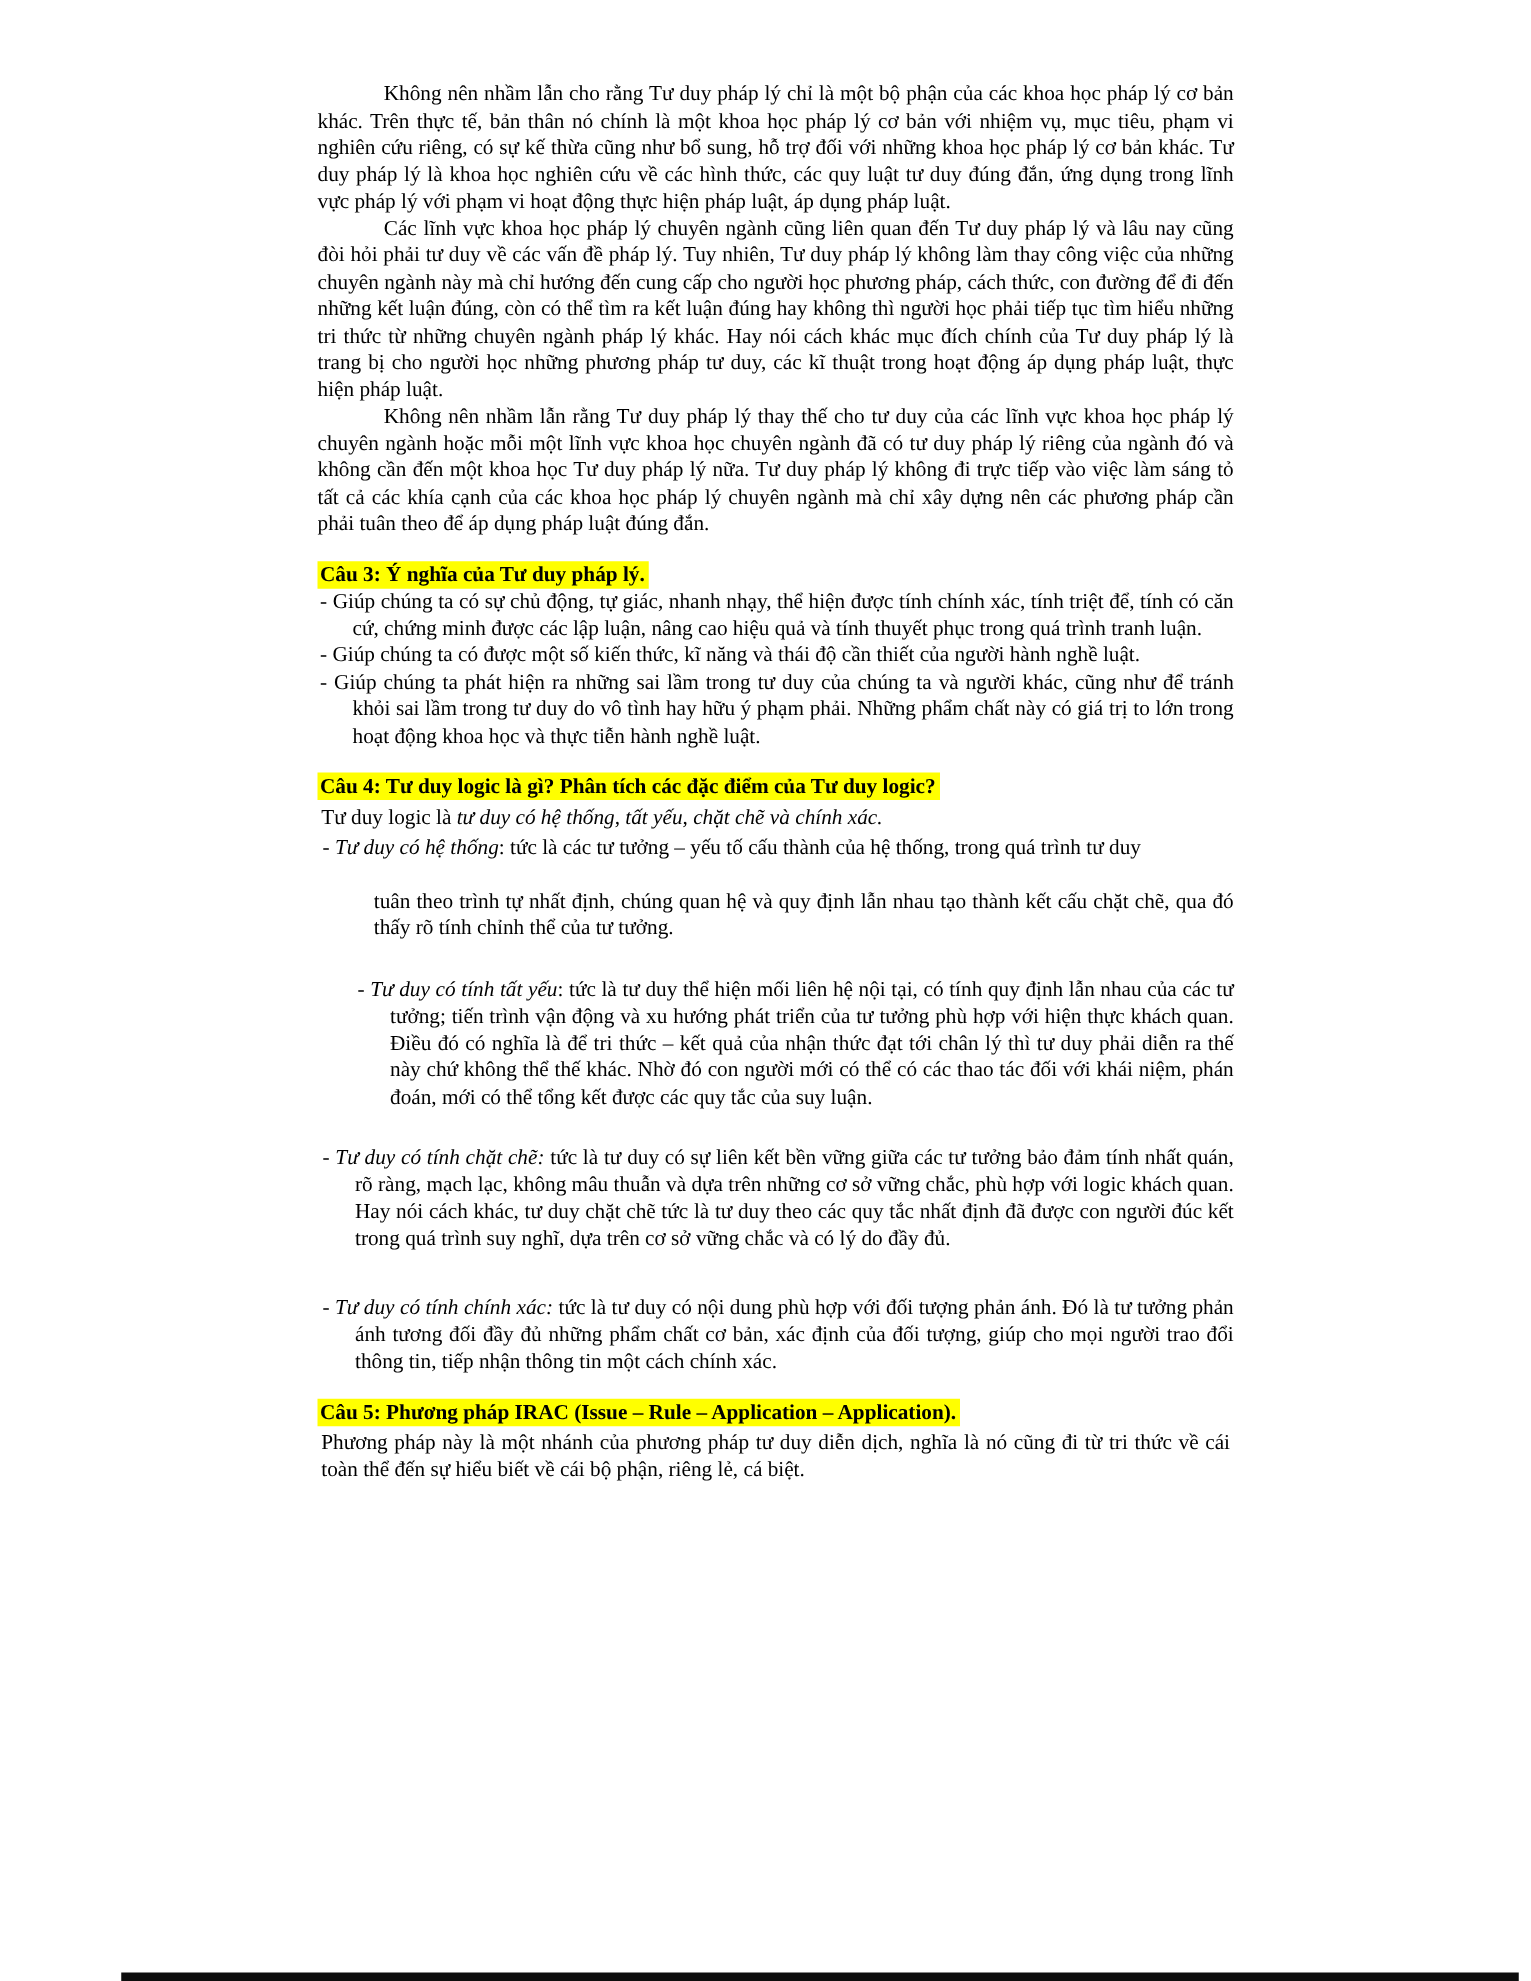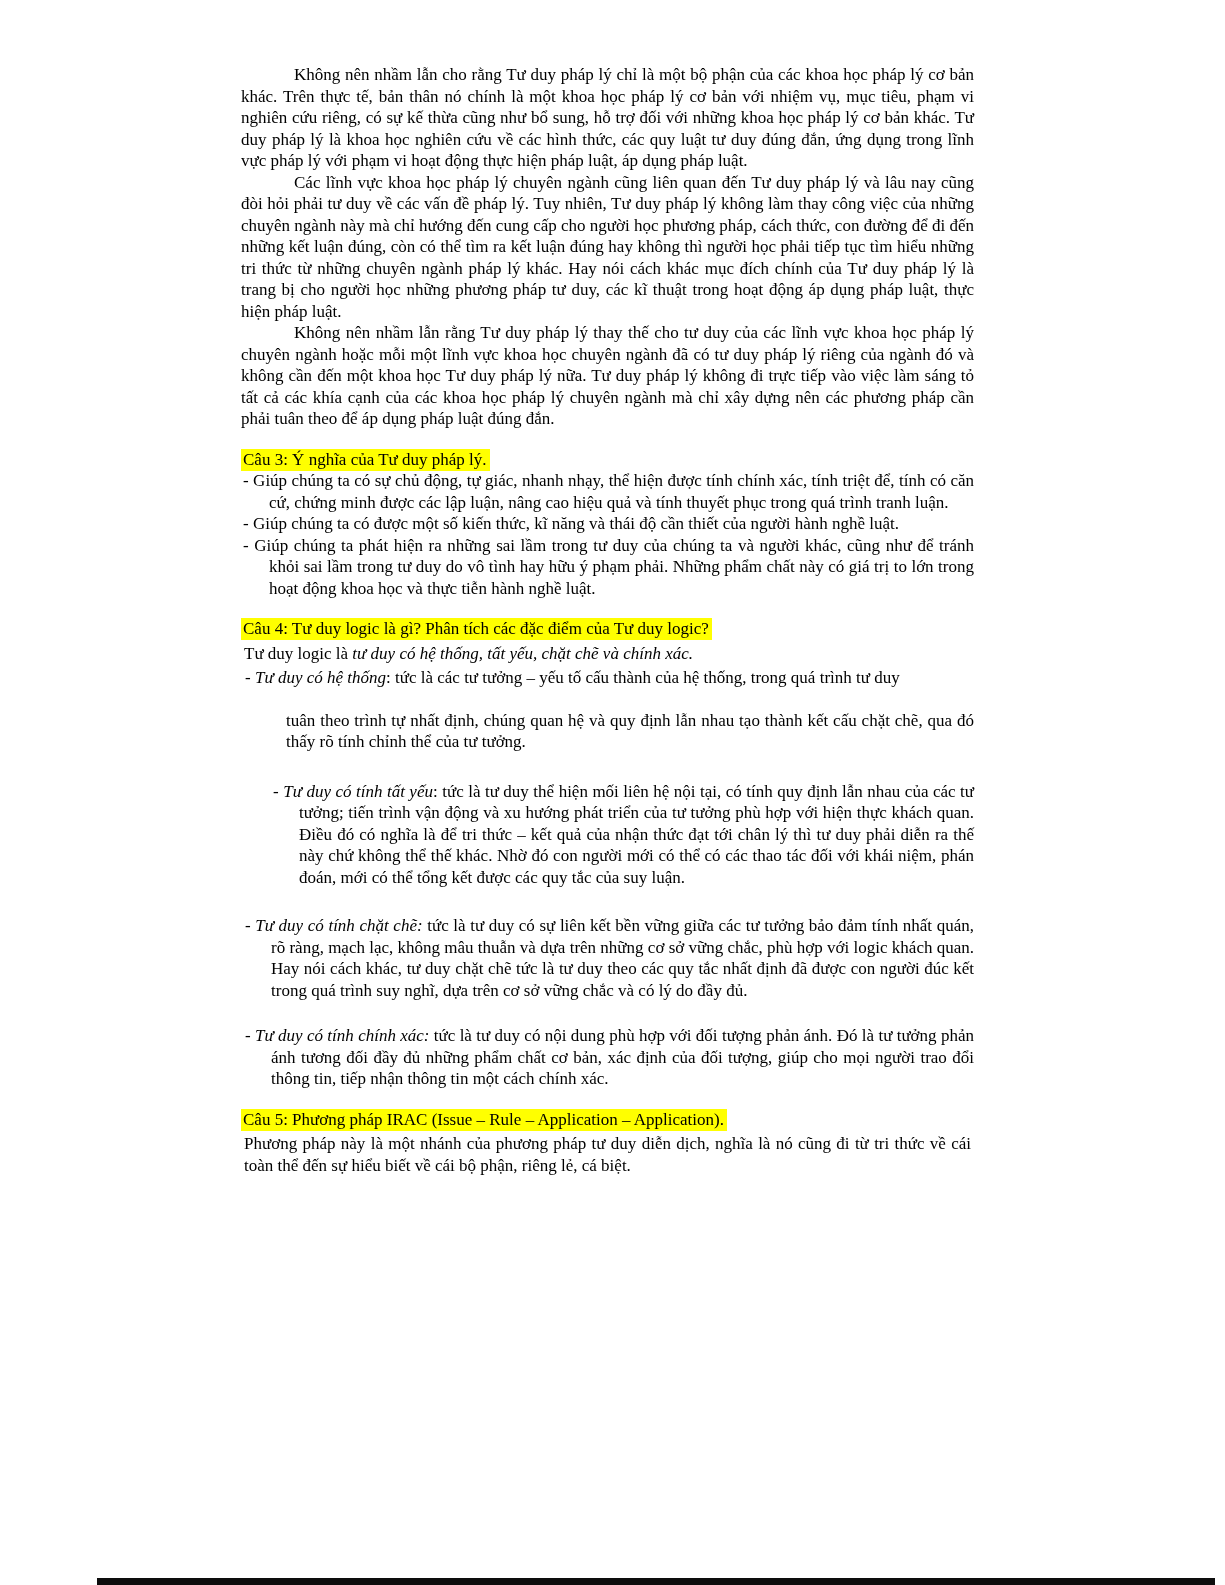--- a/index.html
+++ b/index.html
@@ -5,45 +5,45 @@
   html, body { margin: 0; padding: 0; }
   .page {
     position: relative;
     width: 1225px;
     height: 1585px;
     background: #ffffff;
     overflow: hidden;
   }
   .content {
     position: absolute;
-    left: 241px;
+    left: 254px;
     top: 64px;
     width: 733px;
     color: #000000;
     font-family: "Liberation Serif", serif;
     font-size: 17px;
     line-height: 21.5px;
     text-align: justify;
   }
   .para-indent { text-indent: 53px; margin: 0; }
   .para { margin: 3px; }
   .u-head { margin-top: 19px; }
   .u-head span { text-decoration: underline; }
   .q-head { margin-top: 19px; }
   .hl {
     background: #ffff00;
-    font-weight: normal;
+    font-weight: bold;
     padding: 1px 3px 2px 2px;
   }
   .b3 { padding-left: 28px; text-indent: -26px; margin: 0; }
   .b4 { padding-left: 30px; text-indent: -26px; margin: 0; }
   .cont { margin: 21px 0 0 45px; }
   .gap28 { margin-top: 28px; margin-left: 28px; }
   .gap27 { margin-top: 27px; }
-  .gap24 { margin-top: 24px; }
+  .gap24 { margin-top: 34px; }
   .bottom-bar {
     position: absolute;
     left: 97px;
     top: 1578px;
     width: 1118px;
     height: 7px;
     background: #0d0d0d;
   }
 </style>
 </head>

